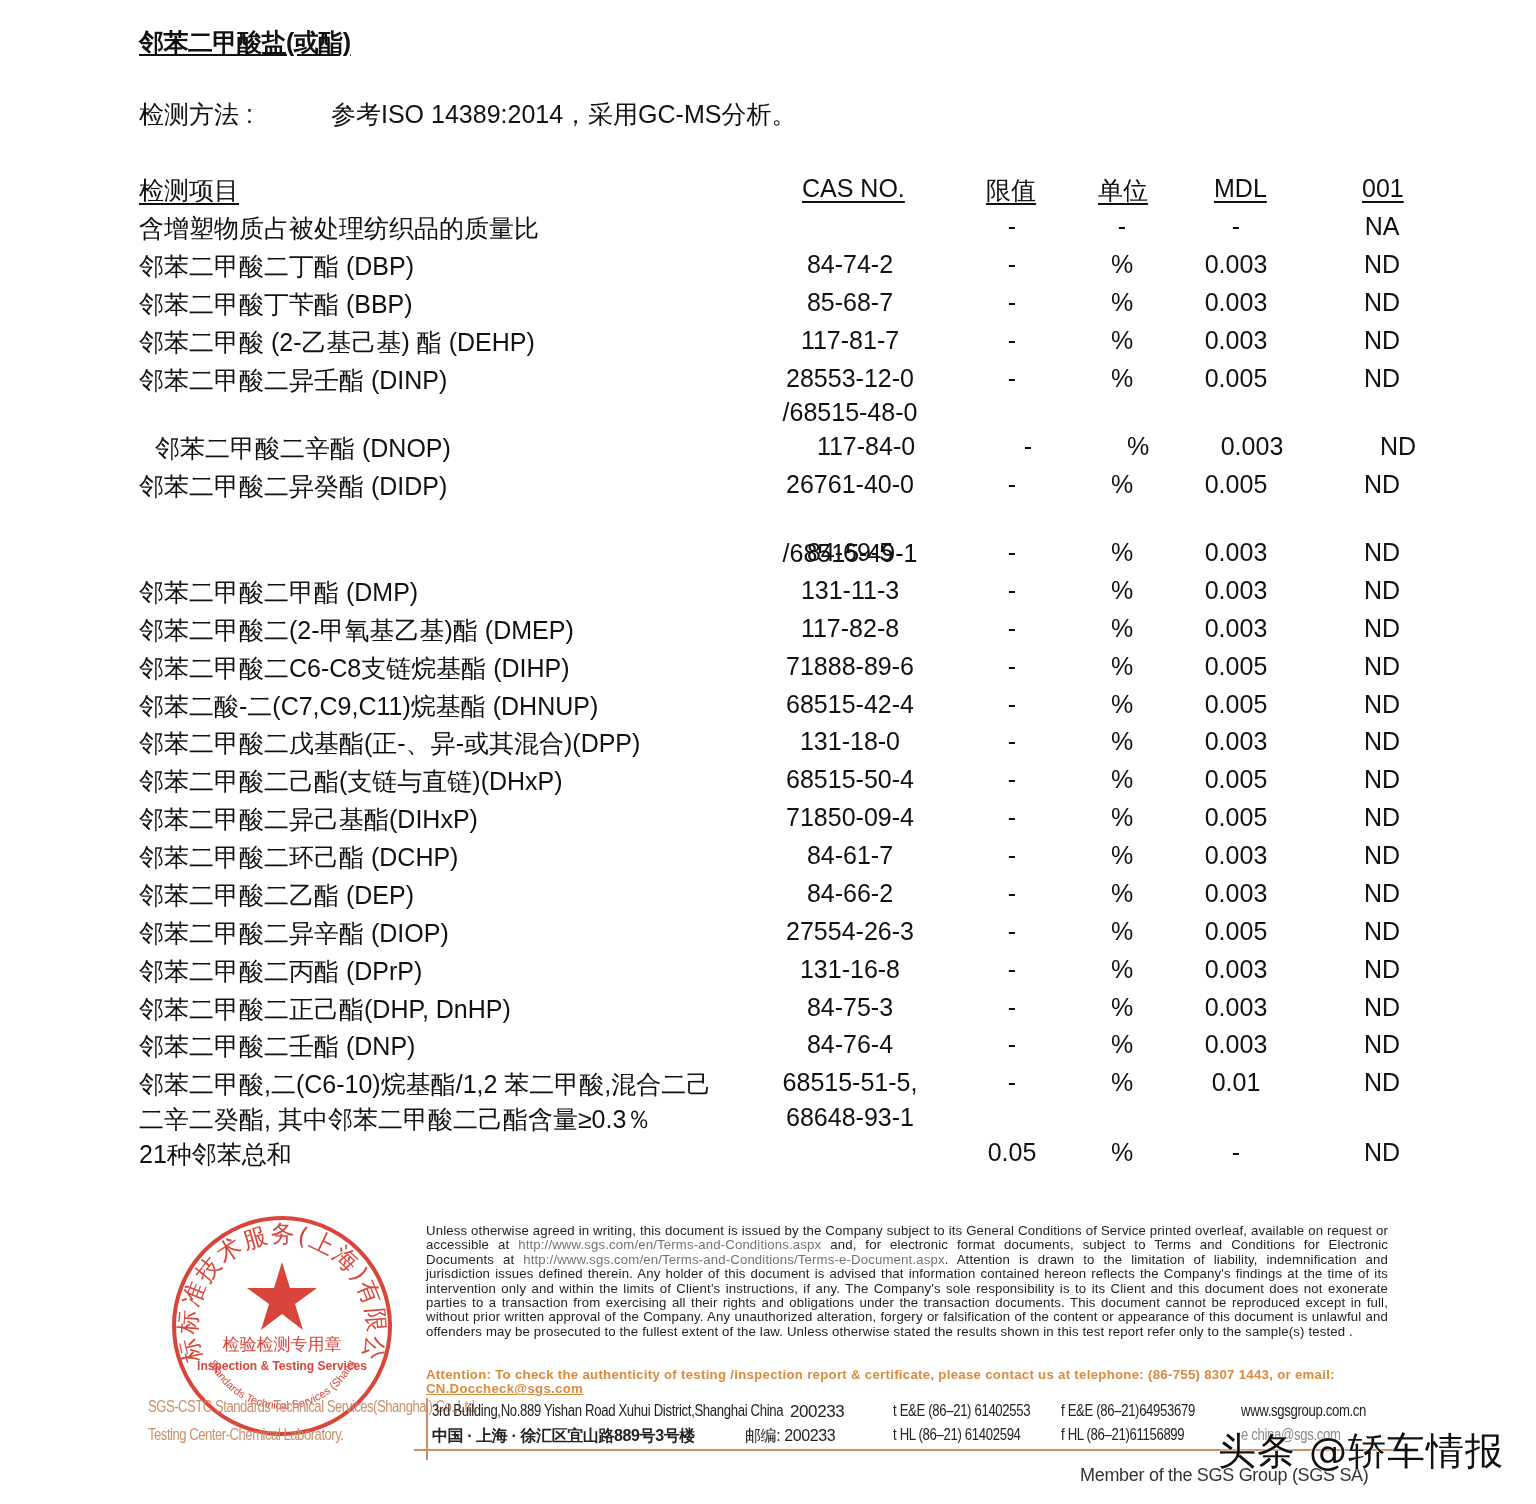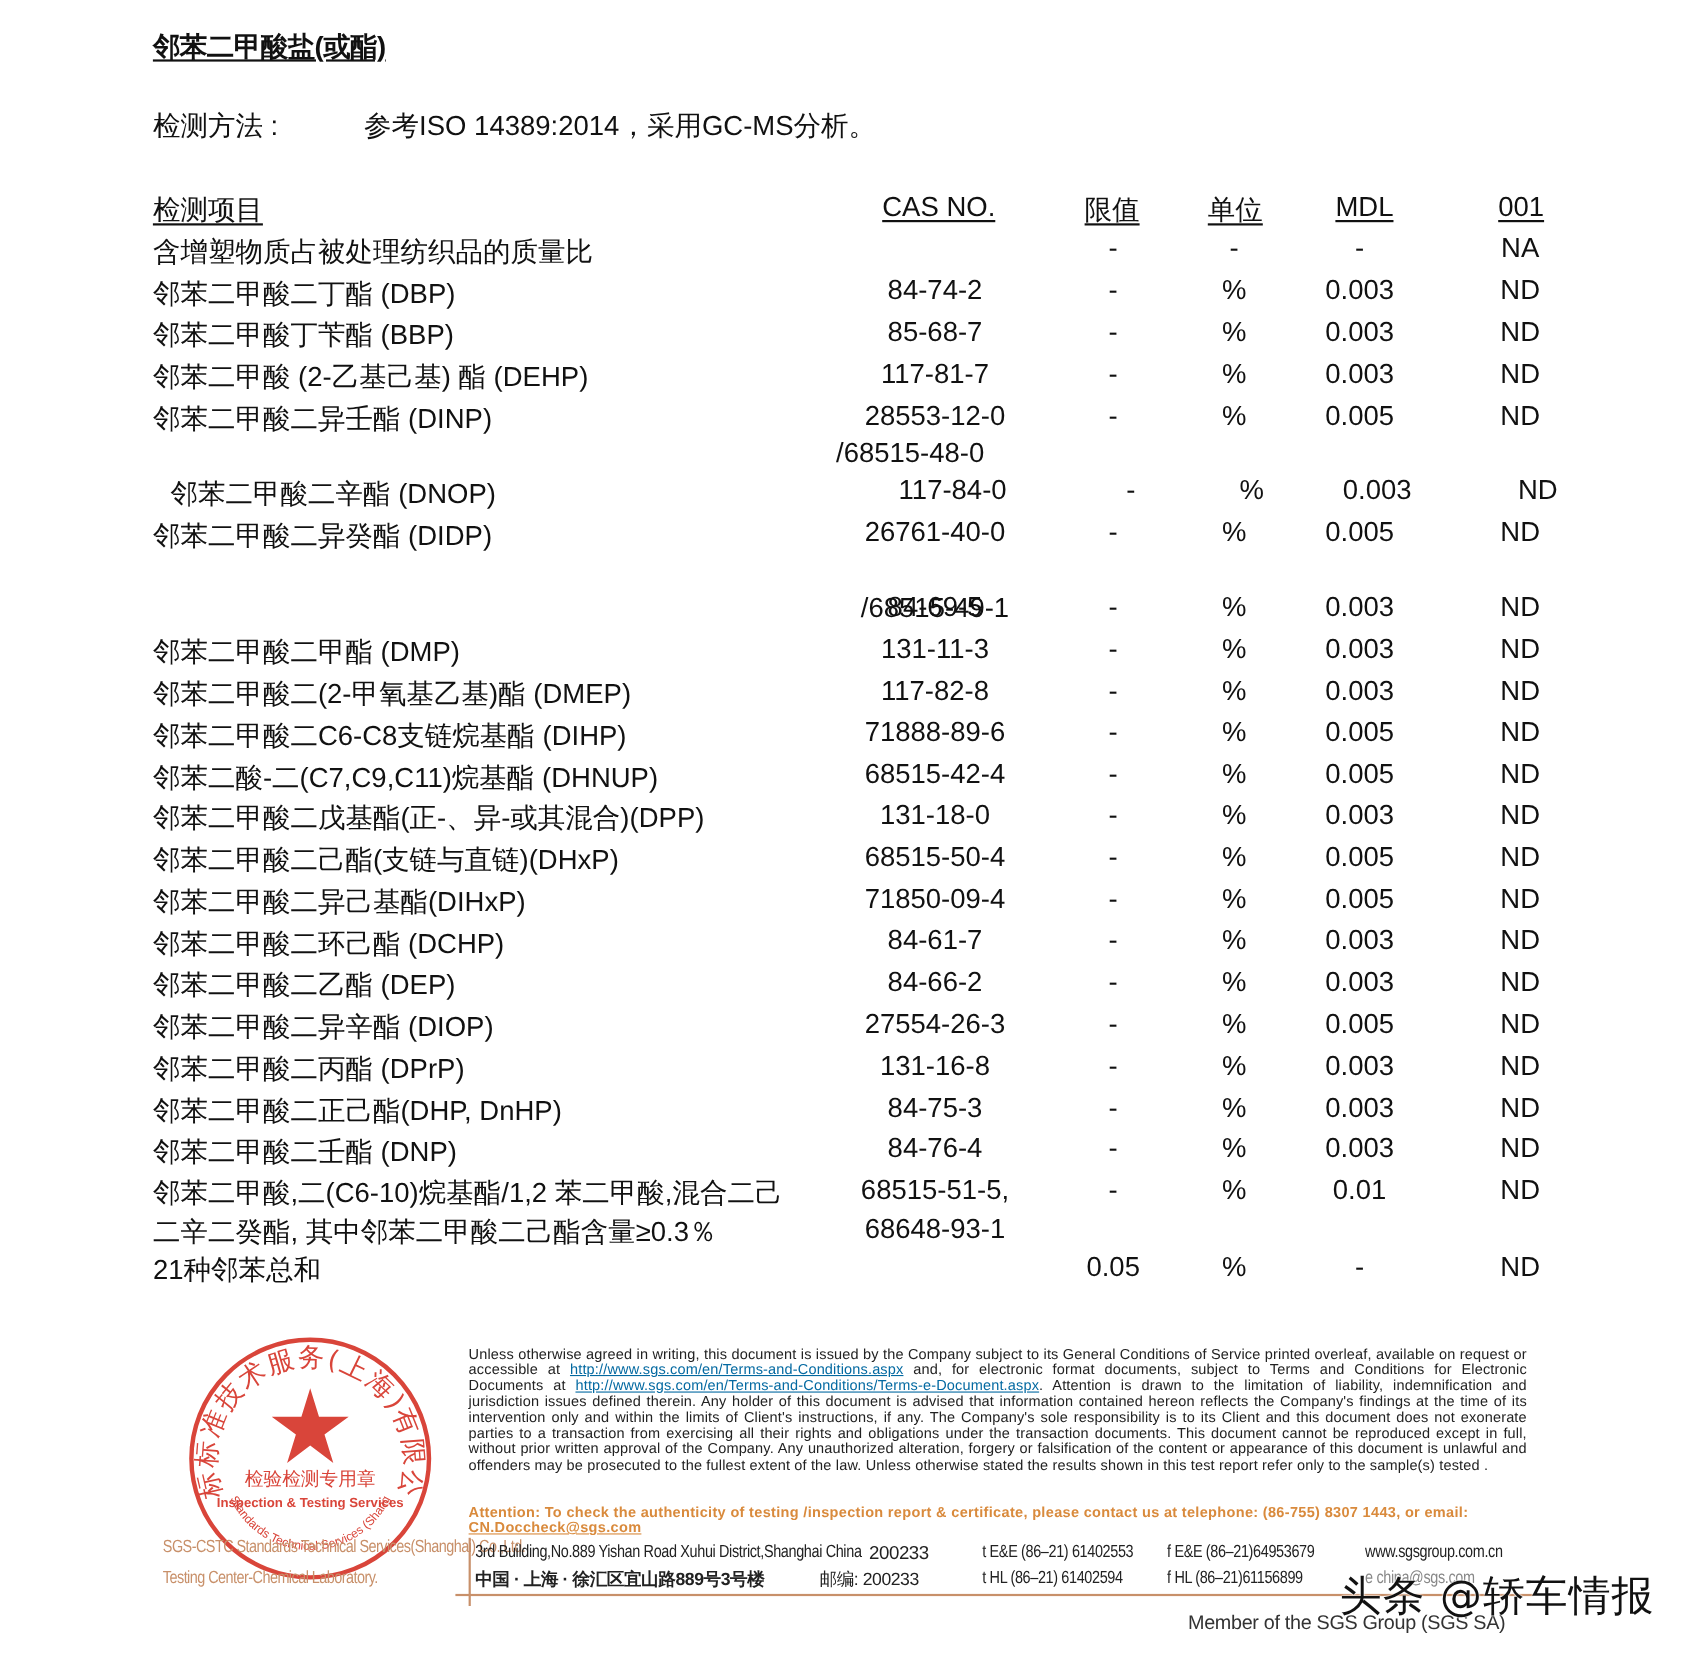--- a/index.html
+++ b/index.html
@@ -33,21 +33,21 @@
     font-family: "Liberation Sans", sans-serif; transform: scaleX(0.82); transform-origin: left;
     white-space: nowrap;
   }
   .lab1 { top: 1398px; }
   .lab2 { top: 1426px; }
   .legal {
     position: absolute; left: 426px; top: 1224px; width: 962px;
     font-size: 13.2px; line-height: 14.4px; text-align: justify; color: #222;
     font-family: "Liberation Sans", sans-serif; letter-spacing: 0.15px;
   }
-  .legal a { color: #0369a1; text-decoration: underline; }
+  .legal a { color: #737373; }
   .attention {
     position: absolute; left: 426px; top: 1368px; width: 962px;
     font-size: 13.2px; line-height: 14.4px; color: #d98a3c; font-weight: bold;
     font-family: "Liberation Sans", sans-serif; letter-spacing: 0.3px;
   }
   .attention a { color: #d98a3c; text-decoration: underline; }
   .vline { position: absolute; left: 426px; top: 1398px; width: 2px; height: 62px; background: #c8906a; }
   .hline { position: absolute; left: 414px; top: 1449px; width: 980px; height: 2px; background: #c8906a; }
   .addr {
     position: absolute; font-size: 16px; color: #222; white-space: nowrap;
@@ -111,21 +111,21 @@
         <span class="c c-res">ND</span>
       </div>
       <div class="row" style="top: 364px;">
         <span class="c c-name">邻苯二甲酸二异壬酯 (DINP)</span>
         <span class="c c-cas">28553-12-0</span>
         <span class="c c-lim">-</span>
         <span class="c c-unit">%</span>
         <span class="c c-mdl">0.005</span>
         <span class="c c-res">ND</span>
       </div>
-      <div class="cont" style="left: 760px; width: 180px; top: 398px;">/68515-48-0</div>
+      <div class="cont" style="left: 760px; width: 180px; text-align: center; top: 398px;">/68515-48-0</div>
       <div class="row" style="top: 432px; margin-left: 16px;">
         <span class="c c-name">邻苯二甲酸二辛酯 (DNOP)</span>
         <span class="c c-cas">117-84-0</span>
         <span class="c c-lim">-</span>
         <span class="c c-unit">%</span>
         <span class="c c-mdl">0.003</span>
         <span class="c c-res">ND</span>
       </div>
       <div class="row" style="top: 470px;">
         <span class="c c-name">邻苯二甲酸二异癸酯 (DIDP)</span>

